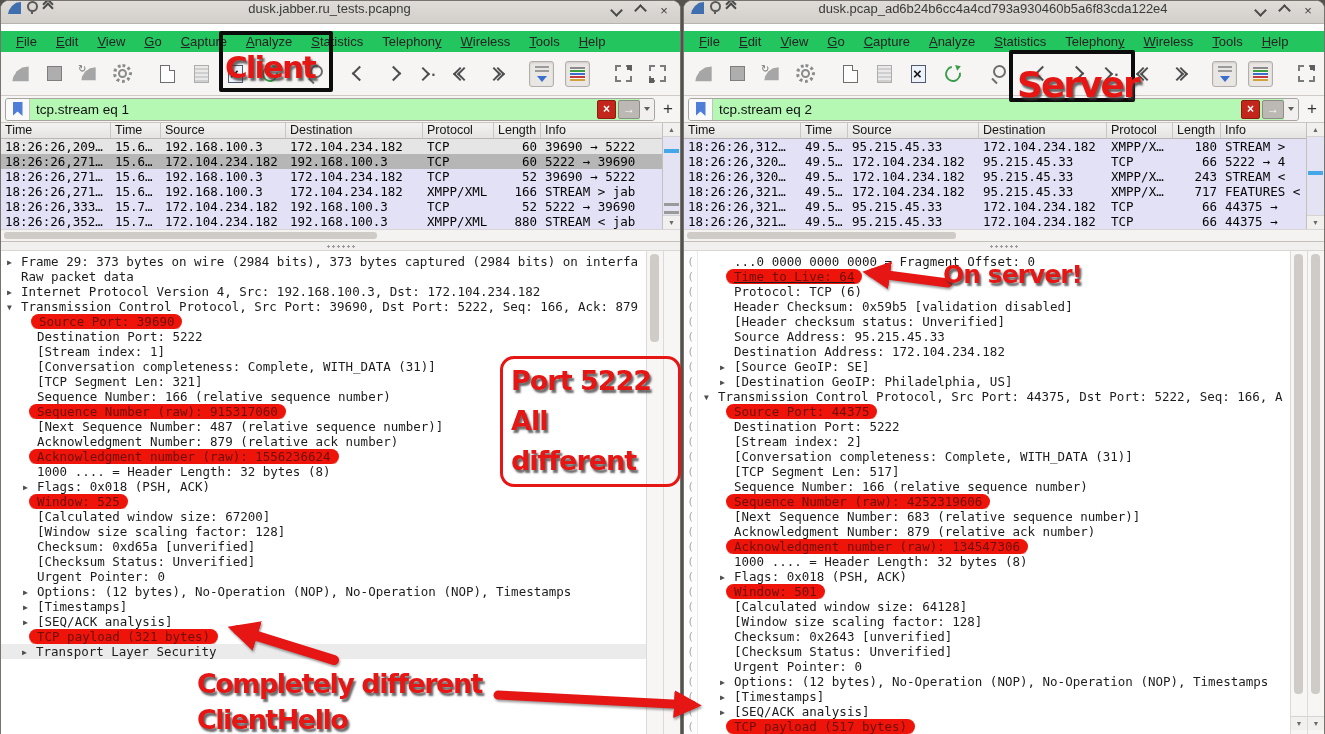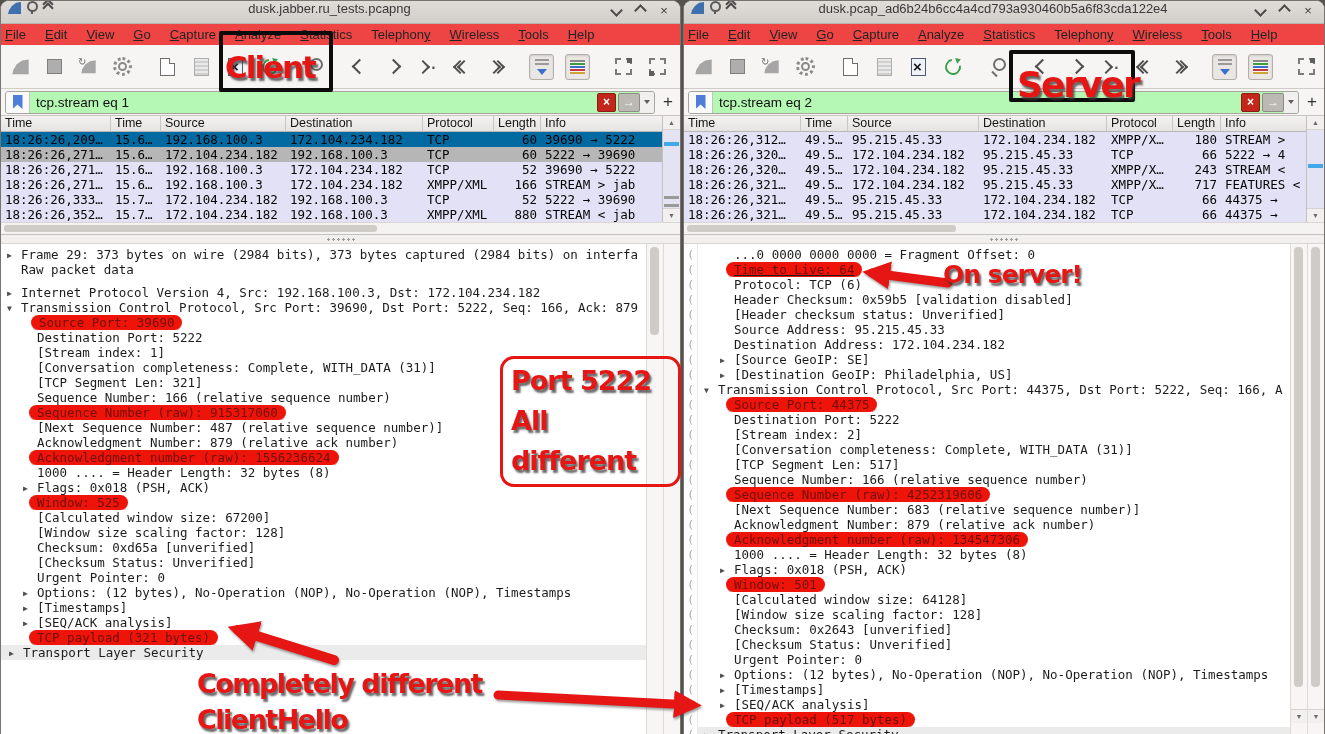--- a/index.html
+++ b/index.html
@@ -20,22 +20,22 @@
     clip-path:polygon(0% 100%,100% 100%,100% 8%,62% 14%,30% 38%,8% 72%);}
   .tpin{width:7px;height:7px;border:2px solid #5a5a5a;border-radius:50%;position:relative;}
   .tpin::after{content:"";position:absolute;left:1.5px;top:7px;width:2px;height:4px;background:#5a5a5a;}
   .ch{width:7px;height:7px;border-left:2px solid #4a4a4a;border-bottom:2px solid #4a4a4a;display:inline-block;}
   .ch.up{transform:rotate(135deg);} .ch.down{transform:rotate(-45deg);}
   .tshade{display:flex;flex-direction:column;gap:-2px;height:14px;justify-content:center;}
   .tshade .ch{width:6px;height:6px;margin-top:-4px;}
   .wc{width:18px;height:18px;display:flex;align-items:center;justify-content:center;color:#3f3f3f;font-size:13px;}
 
   
-  .menubar{height:21px;background:#ef4444;display:flex;align-items:center;
-    padding:0 4px;gap:19px;font-size:13px;color:#242424;}
+  .menubar{height:21px;background:#22c55e;display:flex;align-items:center;
+    padding:0 15px;gap:19px;font-size:13px;color:#242424;margin-top:7px;}
   .mitem u{text-decoration:underline;}
 
   
   .toolbar{height:43px;background:#f6f5f4;border-bottom:1px solid #cfccc8;
     display:flex;align-items:center;padding:0 8px;gap:11px;}
   .tsep{width:1px;height:22px;background:#cfccc8;}
   .tbtn{width:23px;height:24px;display:flex;align-items:center;justify-content:center;position:relative;flex:none;}
   .ic-start-capture::before{content:"";width:17px;height:16px;background:#a6a6a6;
     clip-path:polygon(2% 98%,98% 98%,98% 6%,60% 12%,28% 36%,8% 70%);}
   .ic-stop-capture::before{content:"";width:13px;height:13px;background:#aeaeae;border:1px solid #7e7e7e;}
@@ -96,21 +96,21 @@
   .plist{height:118px;position:relative;border-bottom:1px solid #c4c1bd;}
   .plheader{height:16px;display:flex;overflow:hidden;margin-right:17px;}
   .hcell{background:linear-gradient(#f3f2f1,#e6e4e2);border-right:1px solid #c9c7c5;
     border-bottom:1px solid #b9b7b5;font-size:12.5px;color:#141414;padding:0 4px;
     white-space:nowrap;overflow:hidden;box-sizing:border-box;flex:none;}
   .plrows{height:90px;overflow:hidden;margin-right:17px;
     font-family:"DejaVu Sans Mono",monospace;font-size:12.5px;}
   .prow{height:15px;line-height:15px;display:flex;white-space:nowrap;color:#050505;}
   .prow span{flex:none;overflow:hidden;padding:0 4px;box-sizing:border-box;}
   .prow .c5{text-align:right;}
-  .tone-g1{background:#0369a1;} .tone-g2{background:#b6b6b6;} .tone-lv{background:#e2e1f6;}
+  .tone-g1{background:#e5e5e5;} .tone-g2{background:#b6b6b6;} .tone-lv{background:#e2e1f6;}
   .c0{width:110px;} .c1{width:50px;} .c2{width:125px;} .c3{width:137px;}
   .c4{width:71px;} .c5{width:47px;} .c6{flex:1 1 auto !important;}
   .win-right .c0{width:117px;} .win-right .c1{width:47px;} .win-right .c2{width:131px;}
   .win-right .c3{width:128px;} .win-right .c4{width:66px;} .win-right .c5{width:48px;}
   .pvscroll{position:absolute;right:0;top:0;width:17px;height:106px;background:#e4e3f4;
     border-left:1px solid #c4c1bd;}
   .sbtn{height:13px;background:#f1f0ef;border-bottom:1px solid #d6d3d0;color:#6a6a6a;
     font-size:7px;text-align:center;line-height:13px;}
   .sbtn.bottom{position:absolute;bottom:0;left:0;right:0;border-top:1px solid #d6d3d0;border-bottom:none;}
   .mark{position:absolute;left:1px;right:1px;height:4px;}
@@ -317,21 +317,21 @@
       </div>
       <div class="phscroll">
           <div class="phandle" style="width:55%"></div>
         </div>
     </div>
     <div class="splitter"></div>
     <div class="dwrap">
       <div class="details">
           <div class="dline" style="padding-left: 6px;"><span class="darrow">▶</span><span class="dtext">Frame 29: 373 bytes on wire (2984 bits), 373 bytes captured (2984 bits) on interfa</span></div>
           <div class="dline" style="padding-left: 6px;"><span class="darrow"></span><span class="dtext">Raw packet data</span></div>
-          <div class="dline" style="padding-left: 6px; margin-top: 8px;"><span class="darrow">▶</span><span class="dtext">Internet Protocol Version 4, Src: 192.168.100.3, Dst: 172.104.234.182</span></div>
+          <div class="dline" style="padding-left: 6px;"><span class="darrow">▶</span><span class="dtext">Internet Protocol Version 4, Src: 192.168.100.3, Dst: 172.104.234.182</span></div>
           <div class="dline" style="padding-left: 6px;"><span class="darrow">▼</span><span class="dtext">Transmission Control Protocol, Src Port: 39690, Dst Port: 5222, Seq: 166, Ack: 879</span></div>
           <div class="dline" style="padding-left: 24px;"><span class="darrow"></span><span class="pill">Source Port: 39690</span></div>
           <div class="dline" style="padding-left: 22px;"><span class="darrow"></span><span class="dtext">Destination Port: 5222</span></div>
           <div class="dline" style="padding-left: 22px;"><span class="darrow"></span><span class="dtext">[Stream index: 1]</span></div>
           <div class="dline" style="padding-left: 22px;"><span class="darrow"></span><span class="dtext">[Conversation completeness: Complete, WITH_DATA (31)]</span></div>
           <div class="dline" style="padding-left: 22px;"><span class="darrow"></span><span class="dtext">[TCP Segment Len: 321]</span></div>
           <div class="dline" style="padding-left: 22px;"><span class="darrow"></span><span class="dtext">Sequence Number: 166    (relative sequence number)</span></div>
           <div class="dline" style="padding-left: 22px;"><span class="darrow"></span><span class="pill">Sequence Number (raw): 915317060</span></div>
           <div class="dline" style="padding-left: 22px;"><span class="darrow"></span><span class="dtext">[Next Sequence Number: 487    (relative sequence number)]</span></div>
           <div class="dline" style="padding-left: 22px;"><span class="darrow"></span><span class="dtext">Acknowledgment Number: 879    (relative ack number)</span></div>
@@ -341,21 +341,21 @@
           <div class="dline" style="padding-left: 22px;"><span class="darrow"></span><span class="pill">Window: 525</span></div>
           <div class="dline" style="padding-left: 22px;"><span class="darrow"></span><span class="dtext">[Calculated window size: 67200]</span></div>
           <div class="dline" style="padding-left: 22px;"><span class="darrow"></span><span class="dtext">[Window size scaling factor: 128]</span></div>
           <div class="dline" style="padding-left: 22px;"><span class="darrow"></span><span class="dtext">Checksum: 0xd65a [unverified]</span></div>
           <div class="dline" style="padding-left: 22px;"><span class="darrow"></span><span class="dtext">[Checksum Status: Unverified]</span></div>
           <div class="dline" style="padding-left: 22px;"><span class="darrow"></span><span class="dtext">Urgent Pointer: 0</span></div>
           <div class="dline" style="padding-left: 22px;"><span class="darrow">▶</span><span class="dtext">Options: (12 bytes), No-Operation (NOP), No-Operation (NOP), Timestamps</span></div>
           <div class="dline" style="padding-left: 22px;"><span class="darrow">▶</span><span class="dtext">[Timestamps]</span></div>
           <div class="dline" style="padding-left: 22px;"><span class="darrow">▶</span><span class="dtext">[SEQ/ACK analysis]</span></div>
           <div class="dline" style="padding-left: 22px;"><span class="darrow"></span><span class="pill">TCP payload (321 bytes)</span></div>
-          <div class="dline sel" style="padding-left: 8px;"><span class="darrow">▶</span><span class="dtext">Transport Layer Security</span></div>
+          <div class="dline sel" style="padding-left: 21px;"><span class="darrow">▶</span><span class="dtext">Transport Layer Security</span></div>
         </div>
       <div class="vscroll">
           <div class="vhandle" style="top:3px;height:88px"></div>
         </div>
       <div class="vscroll"></div>
     </div>
   </section>
 
   <section class="win win-right" id="win-right">
     <div class="titlebar">

